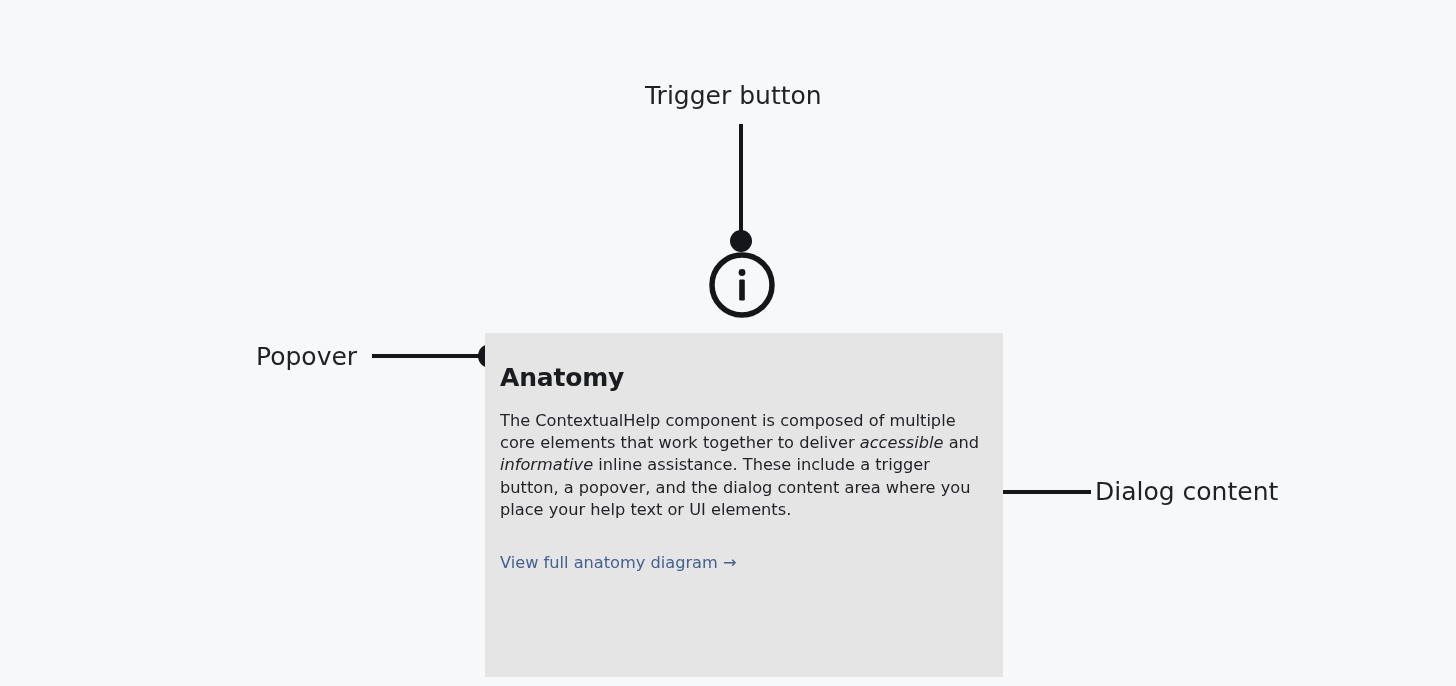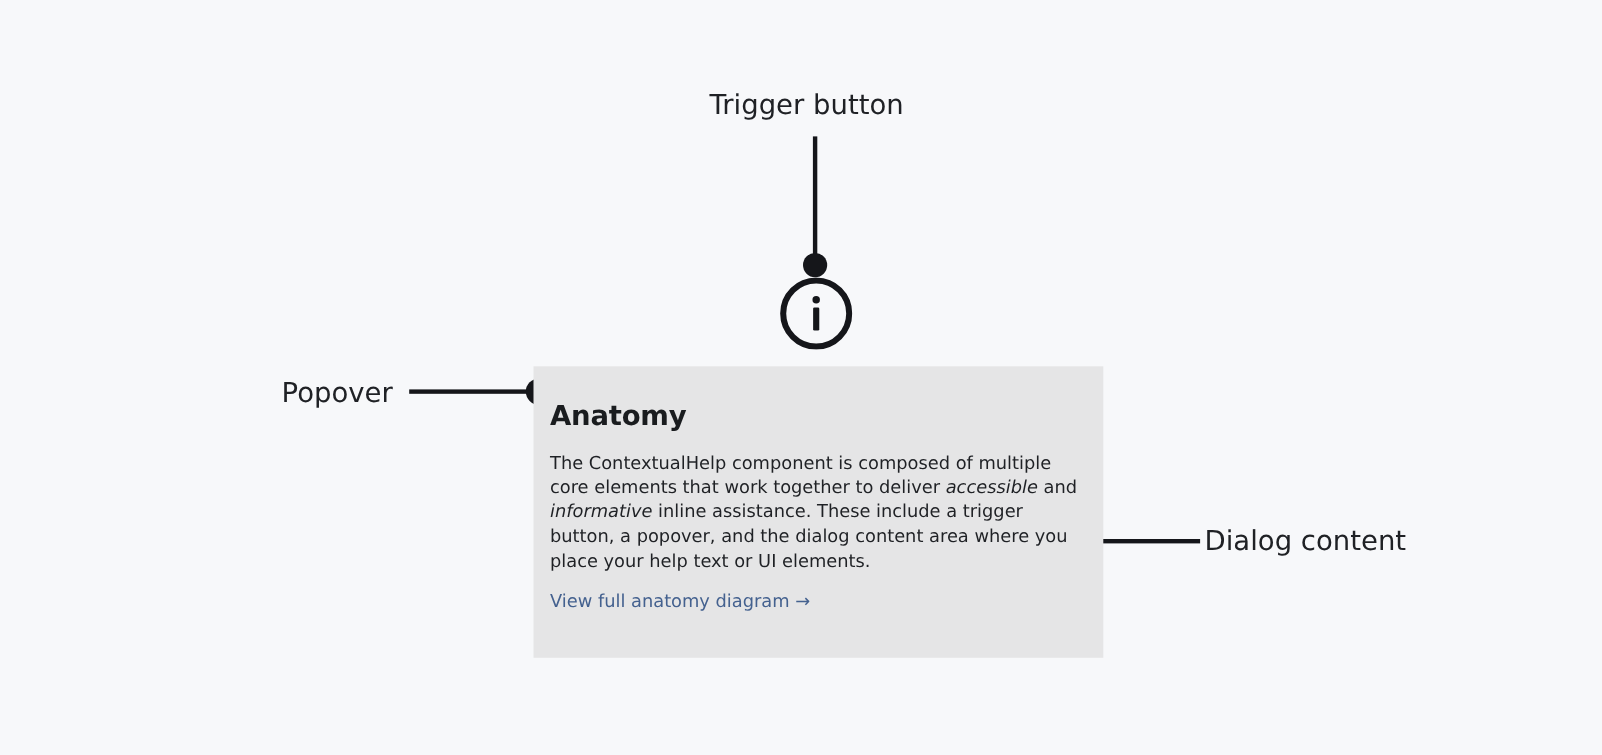--- a/index.html
+++ b/index.html
@@ -110,21 +110,21 @@
   #trigger-button svg {
     display: block;
   }
 
   
   #popover {
     position: absolute;
     left: 485px;
     top: 333px;
     width: 518px;
-    height: 265px;
+    height: 344px;
     background: #e5e5e6;
     box-sizing: border-box;
     padding: 31px 22px 0 15px;
   }
   #popover-title {
     margin: 0;
     color: #1a1c1f;
     font-family: "DejaVu Sans", "Liberation Sans", sans-serif;
     font-size: 25px;
     font-weight: 700;
@@ -140,21 +140,21 @@
     line-height: 22.3px;
     max-width: 485px;
   }
   #popover-body b {
     font-weight: 400;
   }
   #popover-body i {
   }
   #popover-link {
     display: inline-block;
-    margin-top: 16px;
+    margin-top: 32px;
     color: #44618f;
     font-family: "DejaVu Sans", "Liberation Sans", sans-serif;
     font-size: 16.2px;
     font-weight: 400;
     line-height: 1.2;
     text-decoration: none;
     cursor: pointer;
   }
 </style>
 </head>

